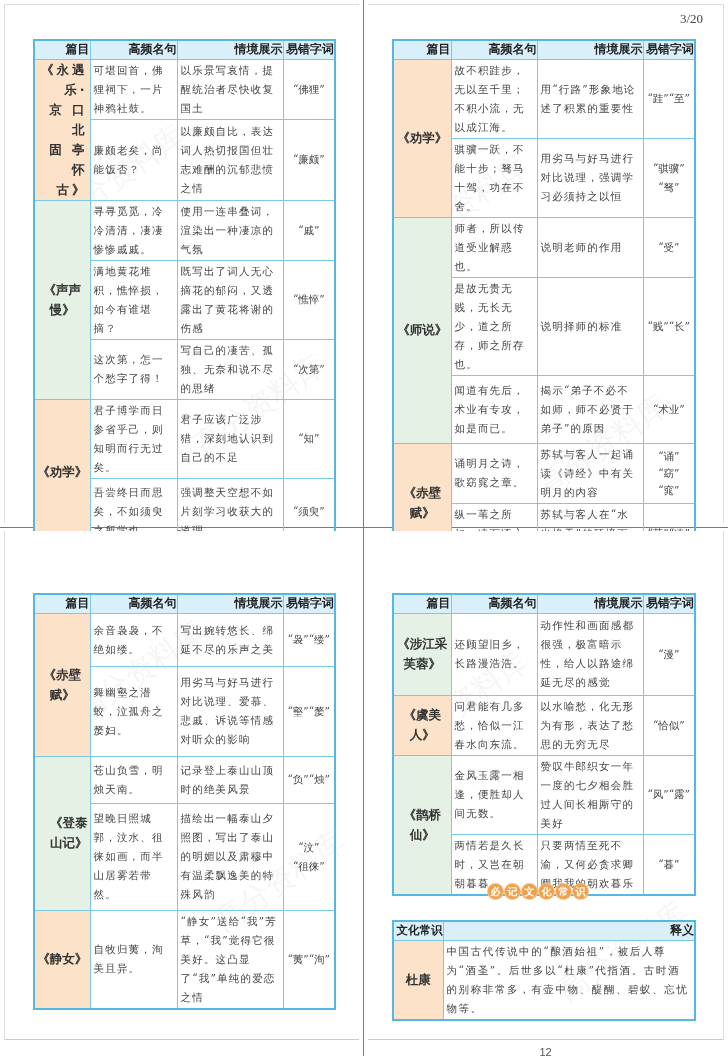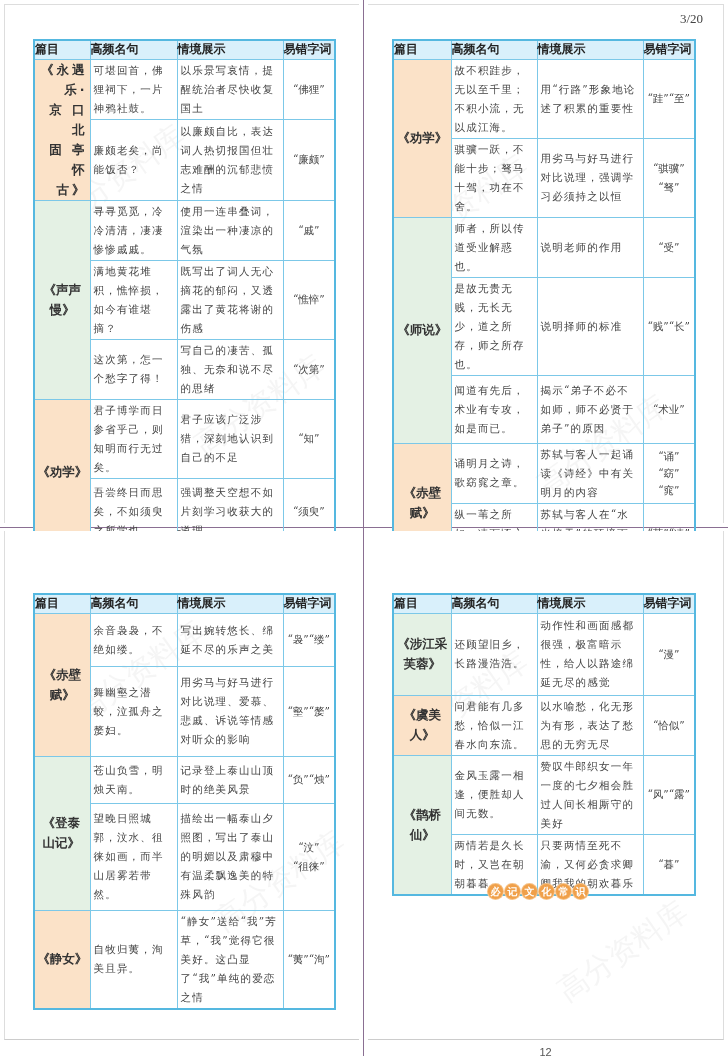--- a/index.html
+++ b/index.html
@@ -12,21 +12,21 @@
   .page.p09 { left: 4px; top: 4px; width: 355px; height: 519px; border-left: 1px solid #ddd; border-top: 1px solid #ddd; }
   .page.p10 { left: 368px; top: 4px; width: 356px; height: 519px; border-right: 1px solid #ddd; border-top: 1px solid #ddd; }
   .page.p11 { left: 4px; top: 531px; width: 355px; height: 509px; border-left: 1px solid #ddd; border-bottom: 1px solid #ccc; }
   .page.p12 { left: 368px; top: 531px; width: 356px; height: 509px; border-right: 1px solid #ddd; border-bottom: 1px solid #ccc; }
 
   .sheetnum { position: absolute; right: 20px; top: 6px; font-family: "Liberation Serif", serif; font-size: 13px; color: #444; }
   .pagenum { position: absolute; left: 0; width: 100%; text-align: center; font-family: Liberation Sans, sans-serif; font-size: 11px; color: #555; margin-top: 23px; }
 
   table.t { position: absolute; border-collapse: collapse; border: 2px solid #55b8e0; table-layout: fixed; }
   table.t th, table.t td { border: 1px solid #7cc8e8; }
-  table.t th { background: #d9f0fb; font-family: "DejaVu Sans", "Liberation Sans", sans-serif; font-weight: bold; font-size: 12px; color: #222; height: 19px; text-align: left; padding: 0; margin-top: 18px; }
+  table.t th { background: #d9f0fb; font-family: "DejaVu Sans", "Liberation Sans", sans-serif; font-weight: bold; font-size: 12px; color: #222; height: 19px; text-align: right; padding: 0; margin-top: 18px; }
   table.t td { font-size: 10.5px; line-height: 19px; vertical-align: middle; padding: 1px 3px; color: #444; letter-spacing: 1.2px; }
   table.t td.title { font-family: "DejaVu Sans", "Liberation Sans", sans-serif; font-weight: bold; font-size: 12.5px; color: #333; text-align: center; letter-spacing: 0; padding: 0 2px; line-height: 20px; }
   td.title.peach { background: #fbe2c8; }
   td.title.mint { background: #e4f1e4; }
   table.t td.word { text-align: center; letter-spacing: 0; font-size: 10.5px; padding: 0; }
 
   .badge { position: absolute; left: 120px; top: 353px; display: flex; gap: 2px; }
   .badge span { width: 15px; height: 15px; border-radius: 50%; background: #f0a04a; color: #fff; font-family: "DejaVu Sans", sans-serif; font-size: 10px; font-weight: bold; display: flex; align-items: center; justify-content: center; box-shadow: 0 0 0 1px #f6c389; }
 
   .wm { position: absolute; font-family: "DejaVu Sans", sans-serif; font-size: 30px; color: rgba(160,160,160,0.10); transform: rotate(-35deg); white-space: nowrap; pointer-events: none; }
@@ -193,21 +193,21 @@
         <td>余音袅袅，不绝如缕。</td>
         <td>写出婉转悠长、绵延不尽的乐声之美</td>
         <td class="word">“袅”“缕”</td>
       </tr>
       <tr style="height:90px">
         <td>舞幽壑之潜蛟，泣孤舟之嫠妇。</td>
         <td>用劣马与好马进行对比说理、爱慕、悲戚、诉说等情感对听众的影响</td>
         <td class="word">“壑”“嫠”</td>
       </tr>
       <tr style="height:47px">
-        <td class="title mint" rowspan="2" style="text-align:center;padding-left:0">
+        <td class="title mint" rowspan="2" style="text-align:right;padding-left:0">
           <div>《登泰</div>
           <div>山记》</div>
         </td>
         <td>苍山负雪，明烛天南。</td>
         <td>记录登上泰山山顶时的绝美风景</td>
         <td class="word">“负”“烛”</td>
       </tr>
       <tr style="height:107px">
         <td>望晚日照城郭，汶水、徂徕如画，而半山居雾若带然。</td>
         <td>描绘出一幅泰山夕照图，写出了泰山的明媚以及肃穆中有温柔飘逸美的特殊风韵</td>
@@ -274,15 +274,33 @@
 
   <div class="badge">
     <span>必</span>
     <span>记</span>
     <span>文</span>
     <span>化</span>
     <span>常</span>
     <span>识</span>
   </div>
 
+  <table class="t" style="left:24px;top:389px;width:302px;">
+    <colgroup>
+        <col style="width:50px">
+        <col style="width:252px">
+      </colgroup>
+    <thead>
+        <tr>
+      <th style="font-size:11.5px">文化常识</th>
+      <th>释义</th>
+    </tr>
+      </thead>
+    <tbody>
+      <tr style="height:61px">
+        <td class="title peach">杜康</td>
+        <td style="letter-spacing:1.6px">中国古代传说中的“酿酒始祖”，被后人尊为“酒圣”。后世多以“杜康”代指酒。古时酒的别称非常多，有壶中物、醍醐、碧蚁、忘忧物等。</td>
+      </tr>
+    </tbody>
+  </table>
 
   <div class="pagenum" style="top:492px;">12</div>
 </div>
 
 </body></html>

